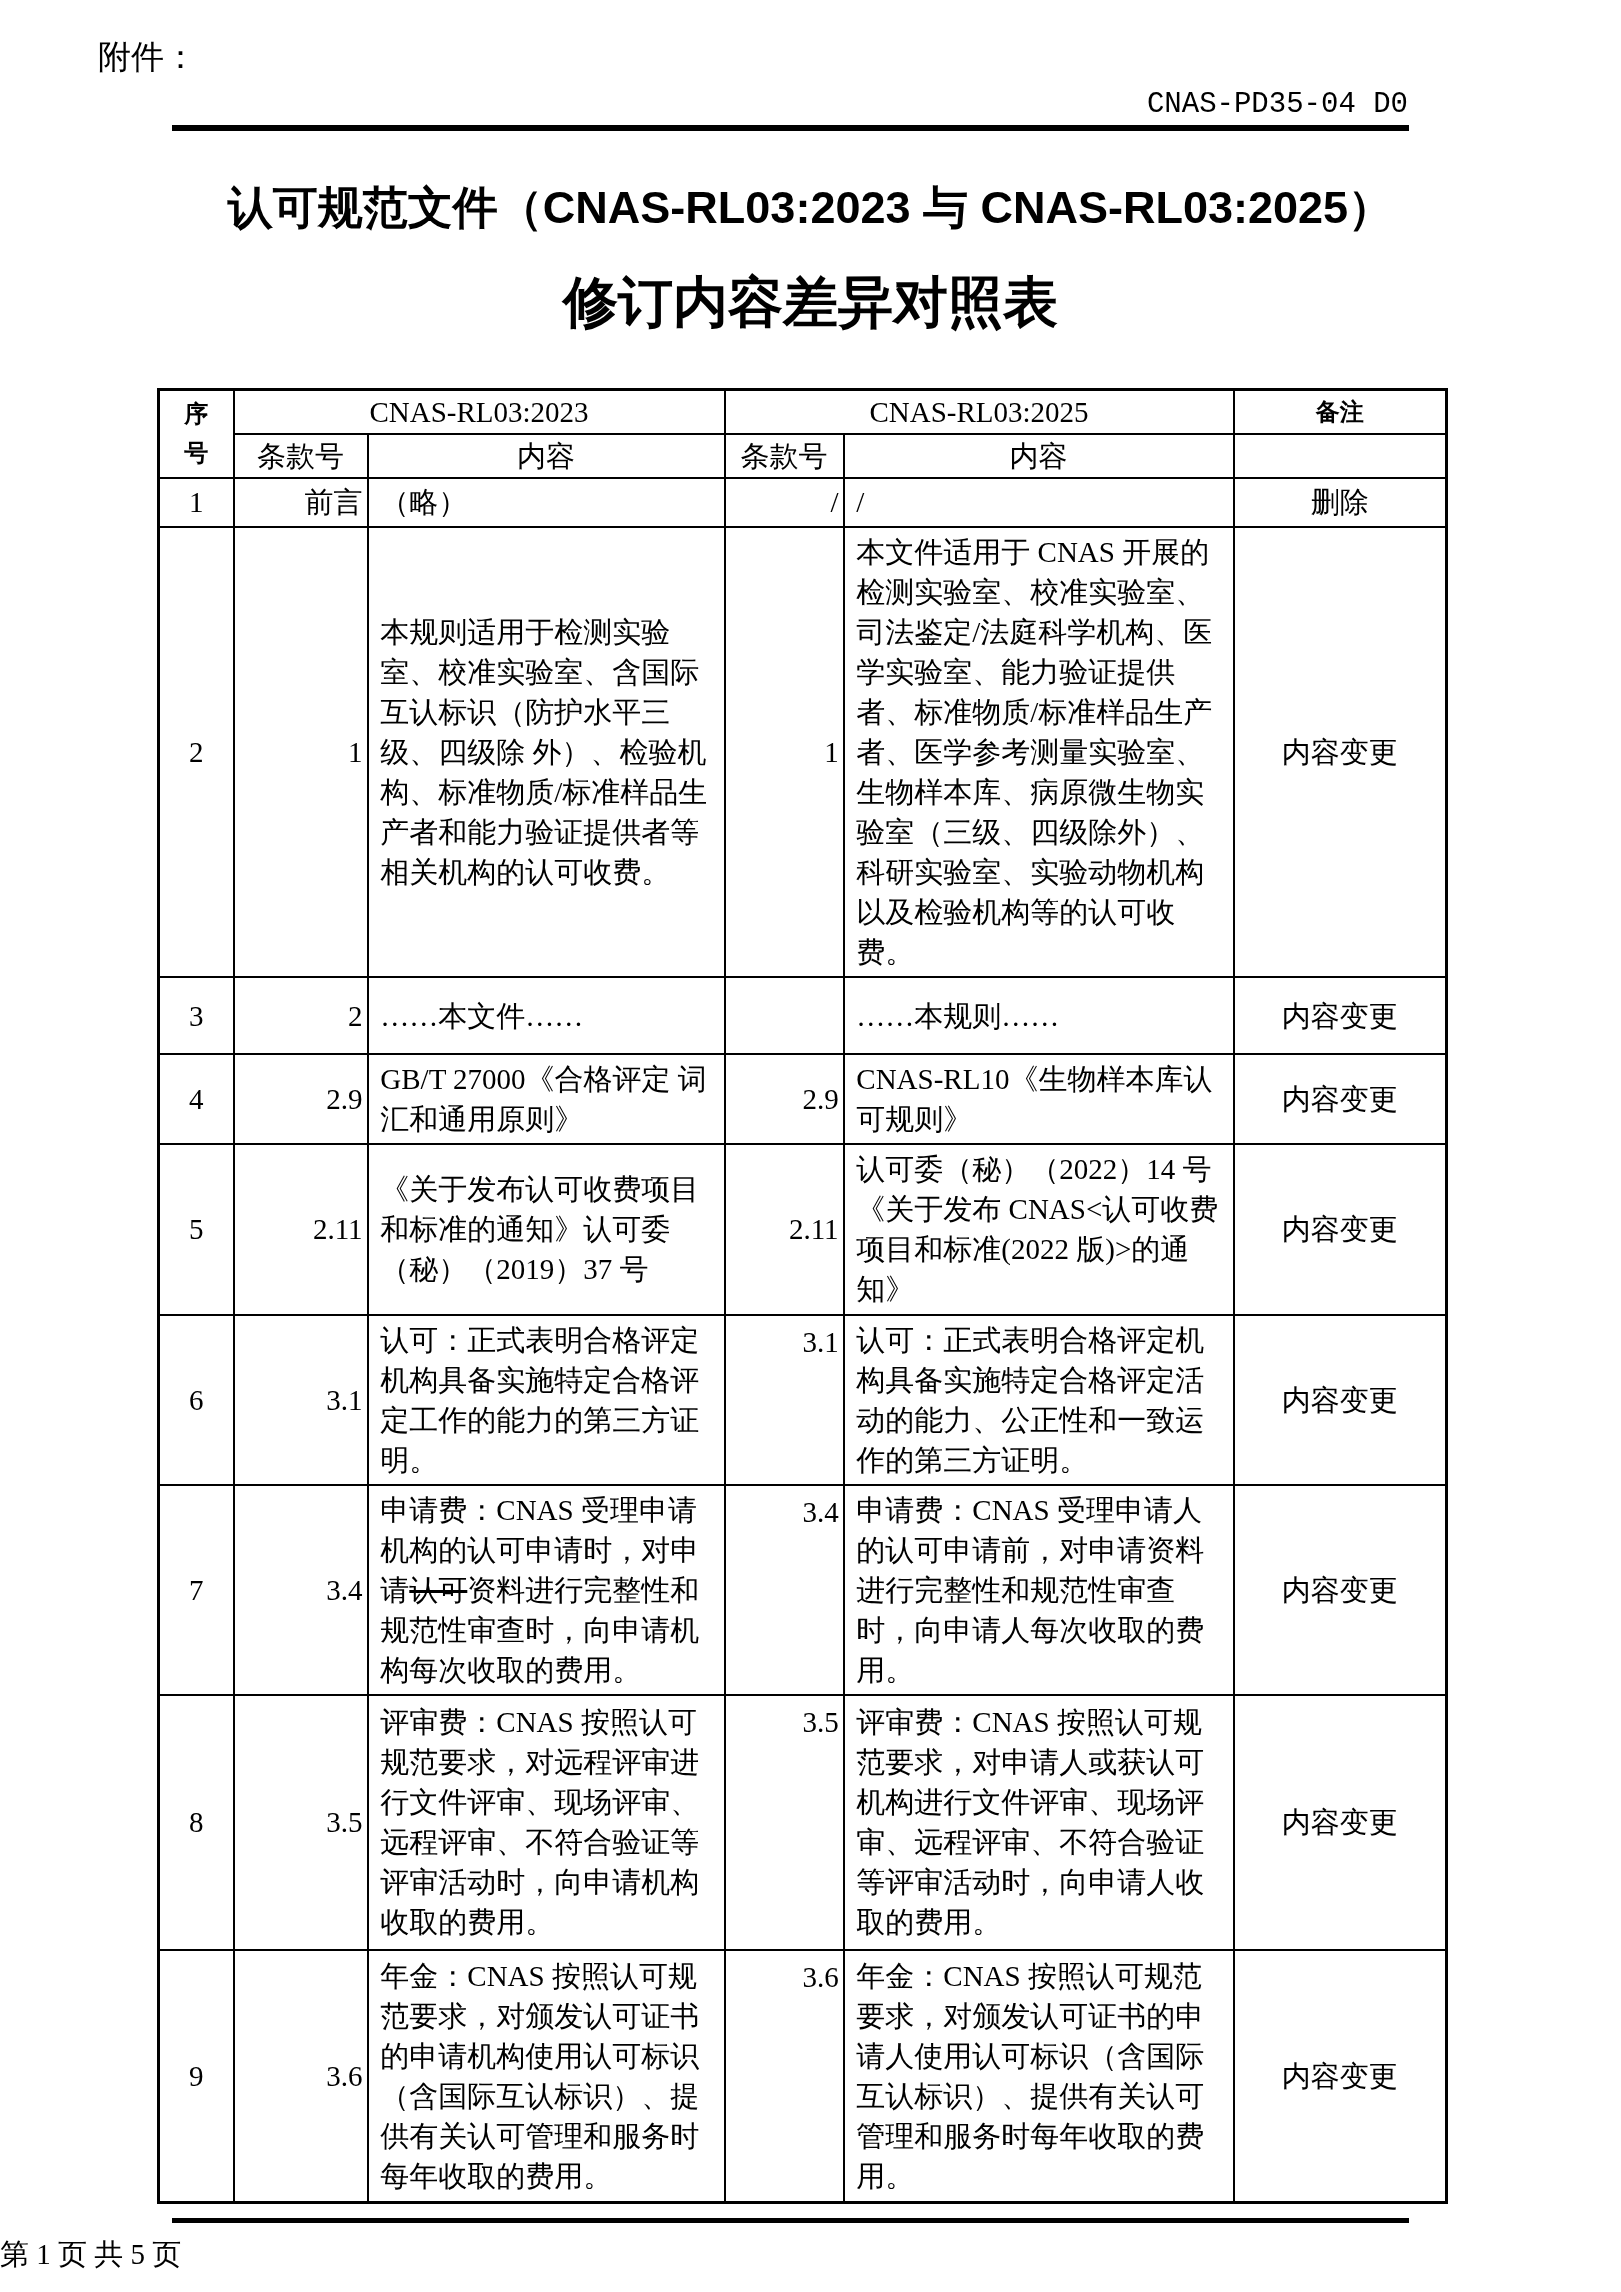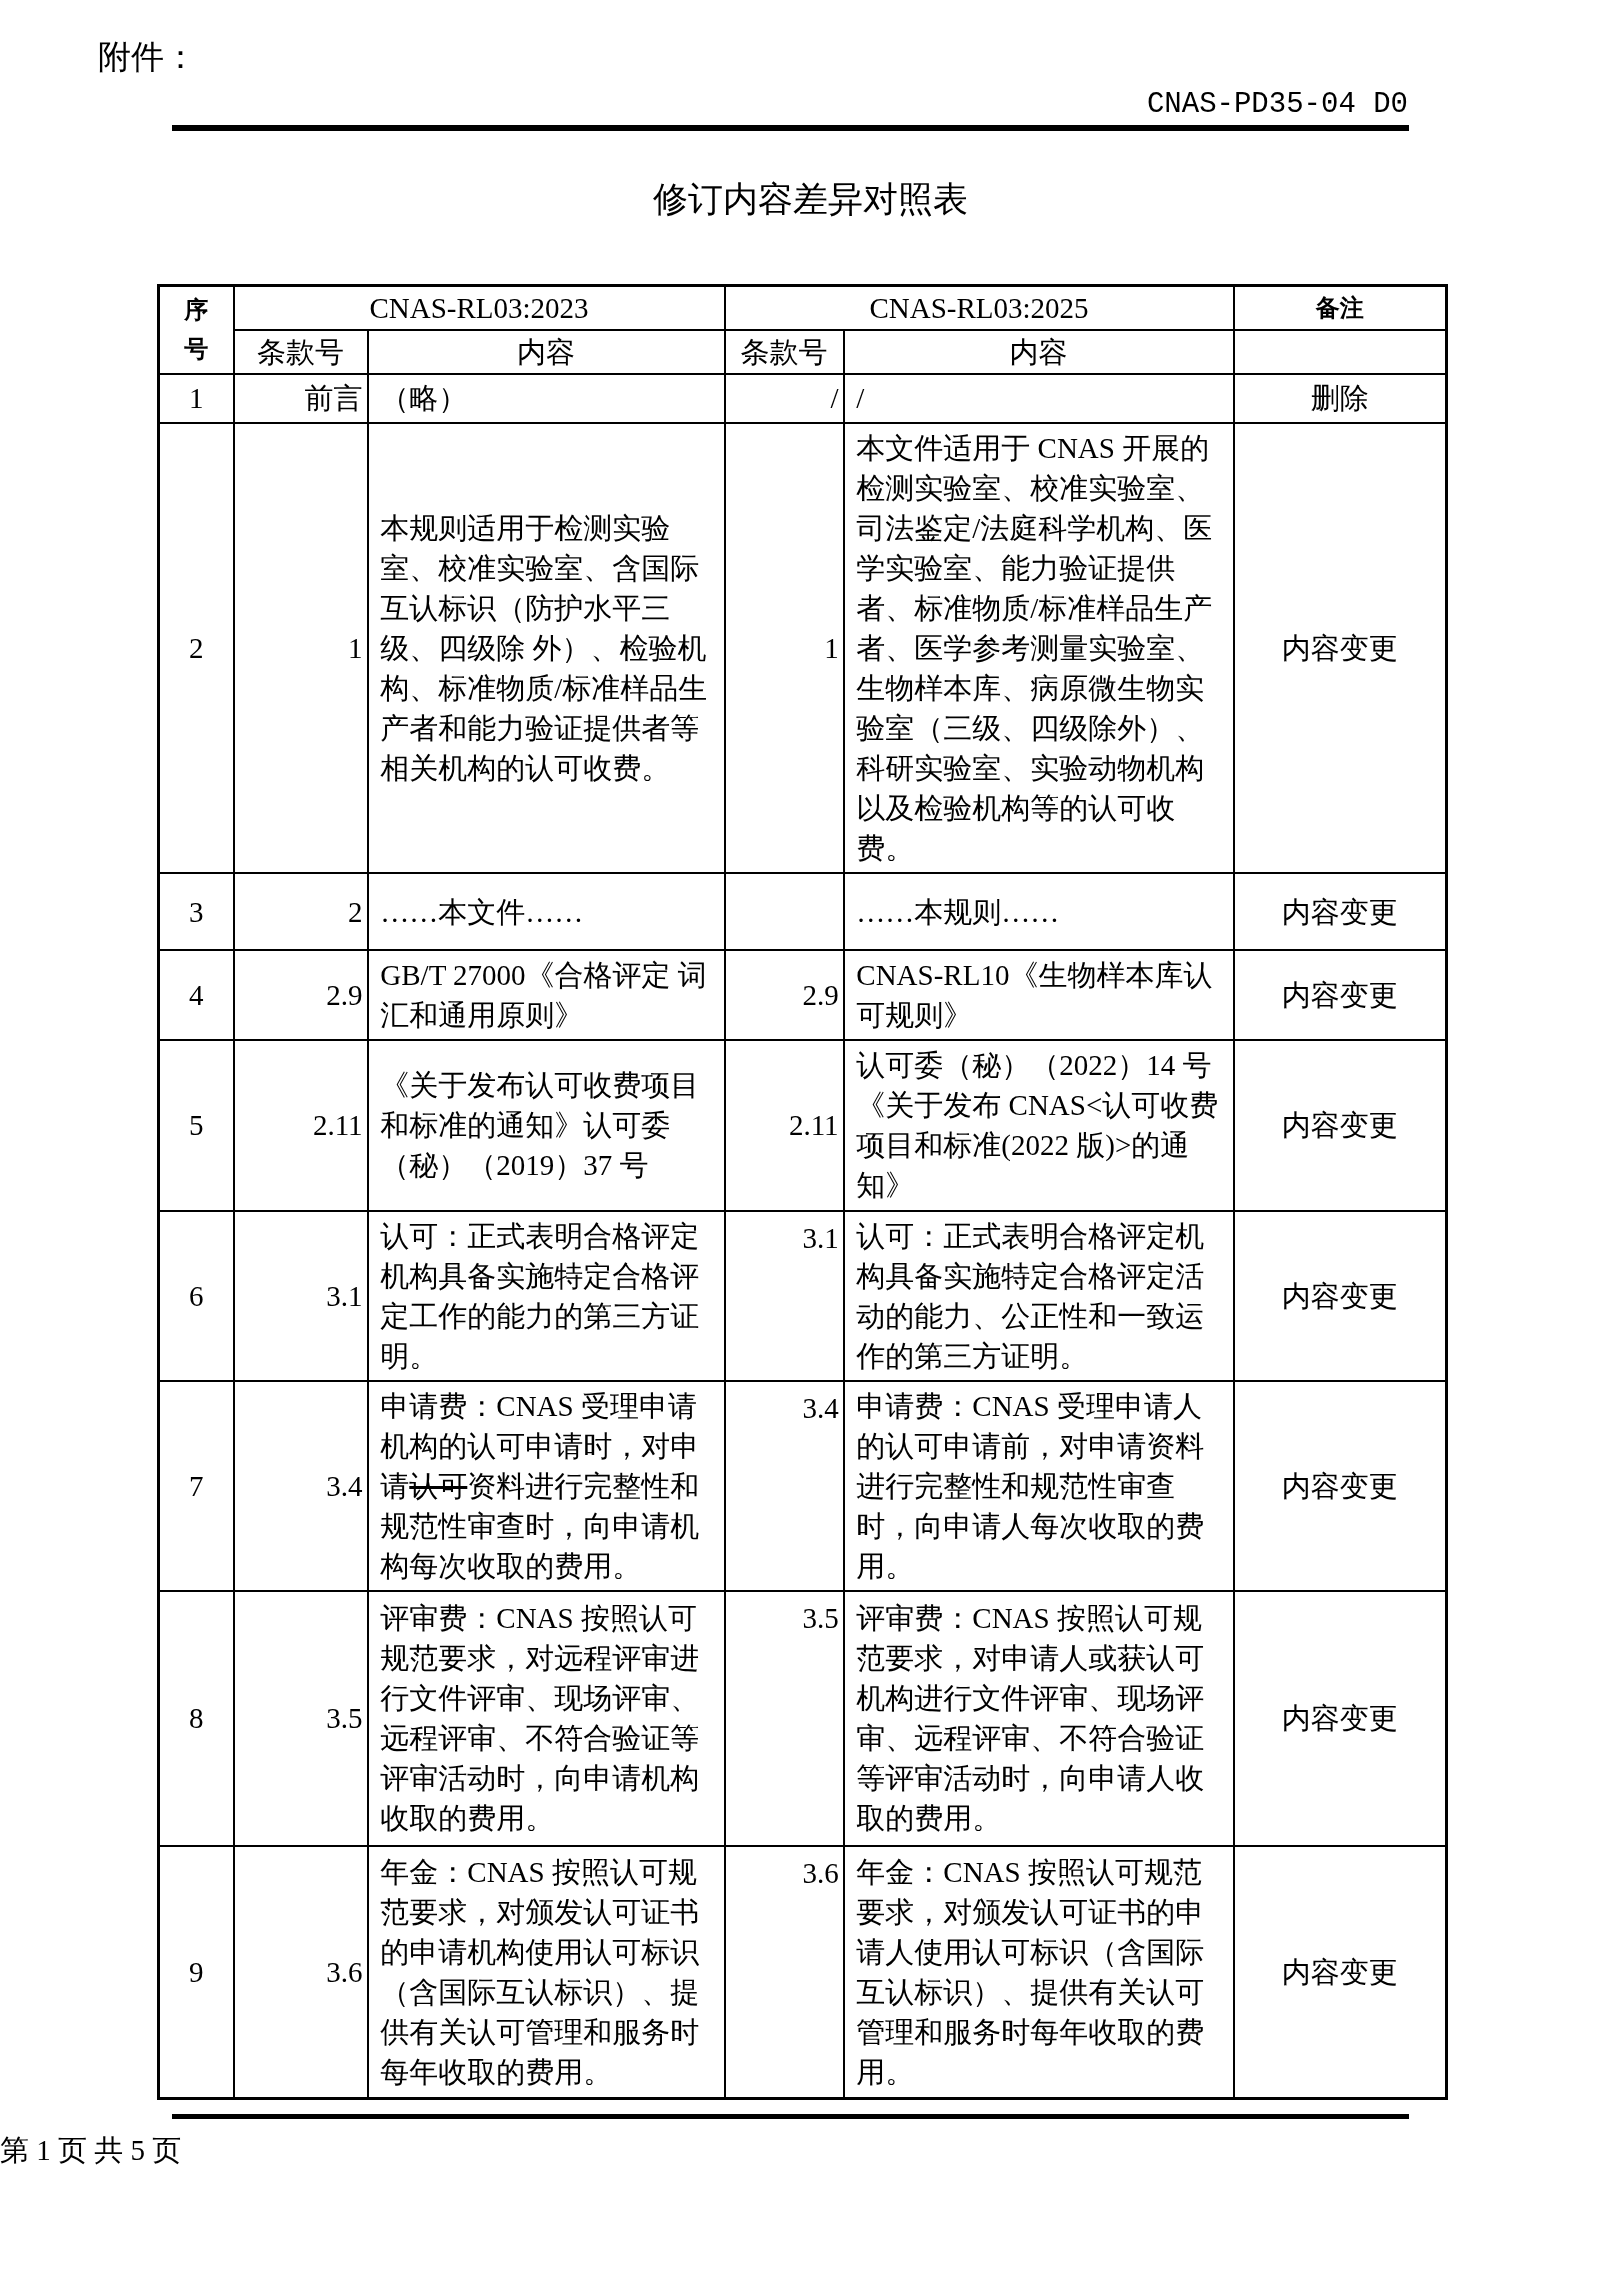--- a/index.html
+++ b/index.html
@@ -3,22 +3,22 @@
 <meta charset="utf-8">
 <style>
   html,body{margin:0;padding:0;background:#fff;}
   body{width:1621px;height:2293px;position:relative;color:#000;
        font-family:"Liberation Serif","DejaVu Serif",serif;}
   .attachment{margin:35px 0 0 98px;font-size:33px;}
   .doc-code{text-align:right;margin:7.8px 213px 3.9px 0;font-size:29px;font-family:Liberation Mono, monospace;}
   .rule{background:#000;height:5.9px;width:1237px;margin-left:172px;}
   .title1{margin-top:49px;text-align:center;font-size:45px;line-height:55px;
           font-weight:bold;font-family:"Liberation Sans","DejaVu Sans",sans-serif;}
-  .title2{margin-top:41px;text-align:center;font-size:35px;line-height:53px;
-          font-weight:normal;font-family:"Liberation Sans","DejaVu Sans",sans-serif;}
+  .title2{margin-top:41px;text-align:center;font-size:55px;line-height:53px;
+          font-weight:bold;font-family:"Liberation Sans","DejaVu Sans",sans-serif;}
   table.diff{border-collapse:collapse;table-layout:fixed;width:1288px;
              margin:59px 0 0 157px;border:3.9px solid #000;}
   th,td{border:2px solid #000;border-top-width:2.9px;border-bottom-width:2.9px;
         font-weight:normal;font-size:29px;line-height:40px;vertical-align:middle;
         overflow:hidden;}
   thead tr:nth-child(1){height:41px}
   thead tr:nth-child(2){height:44px}
   tbody tr:nth-child(1){height:44px}
   tbody tr:nth-child(2){height:430px}
   tbody tr:nth-child(3){height:77px}
@@ -41,20 +41,21 @@
   .rule-bottom{margin-top:13.7px;height:4.9px;}
   .footer{margin-top:11.8px;font-size:29px;}
 </style>
 </head>
 <body>
 
 <div>
   <div class="attachment">附件：</div>
   <div class="doc-code">CNAS-PD35-04 D0</div>
   <div class="rule rule-top"></div>
+  <div class="title1">认可规范文件（CNAS-RL03:2023 与 CNAS-RL03:2025）</div>
   <div class="title2">修订内容差异对照表</div>
 
   <table class="diff">
     <colgroup>
       <col style="width:75px">
         <col style="width:134px">
         <col style="width:357px">
       <col style="width:119px">
         <col style="width:390px">
         <col style="width:213px">

